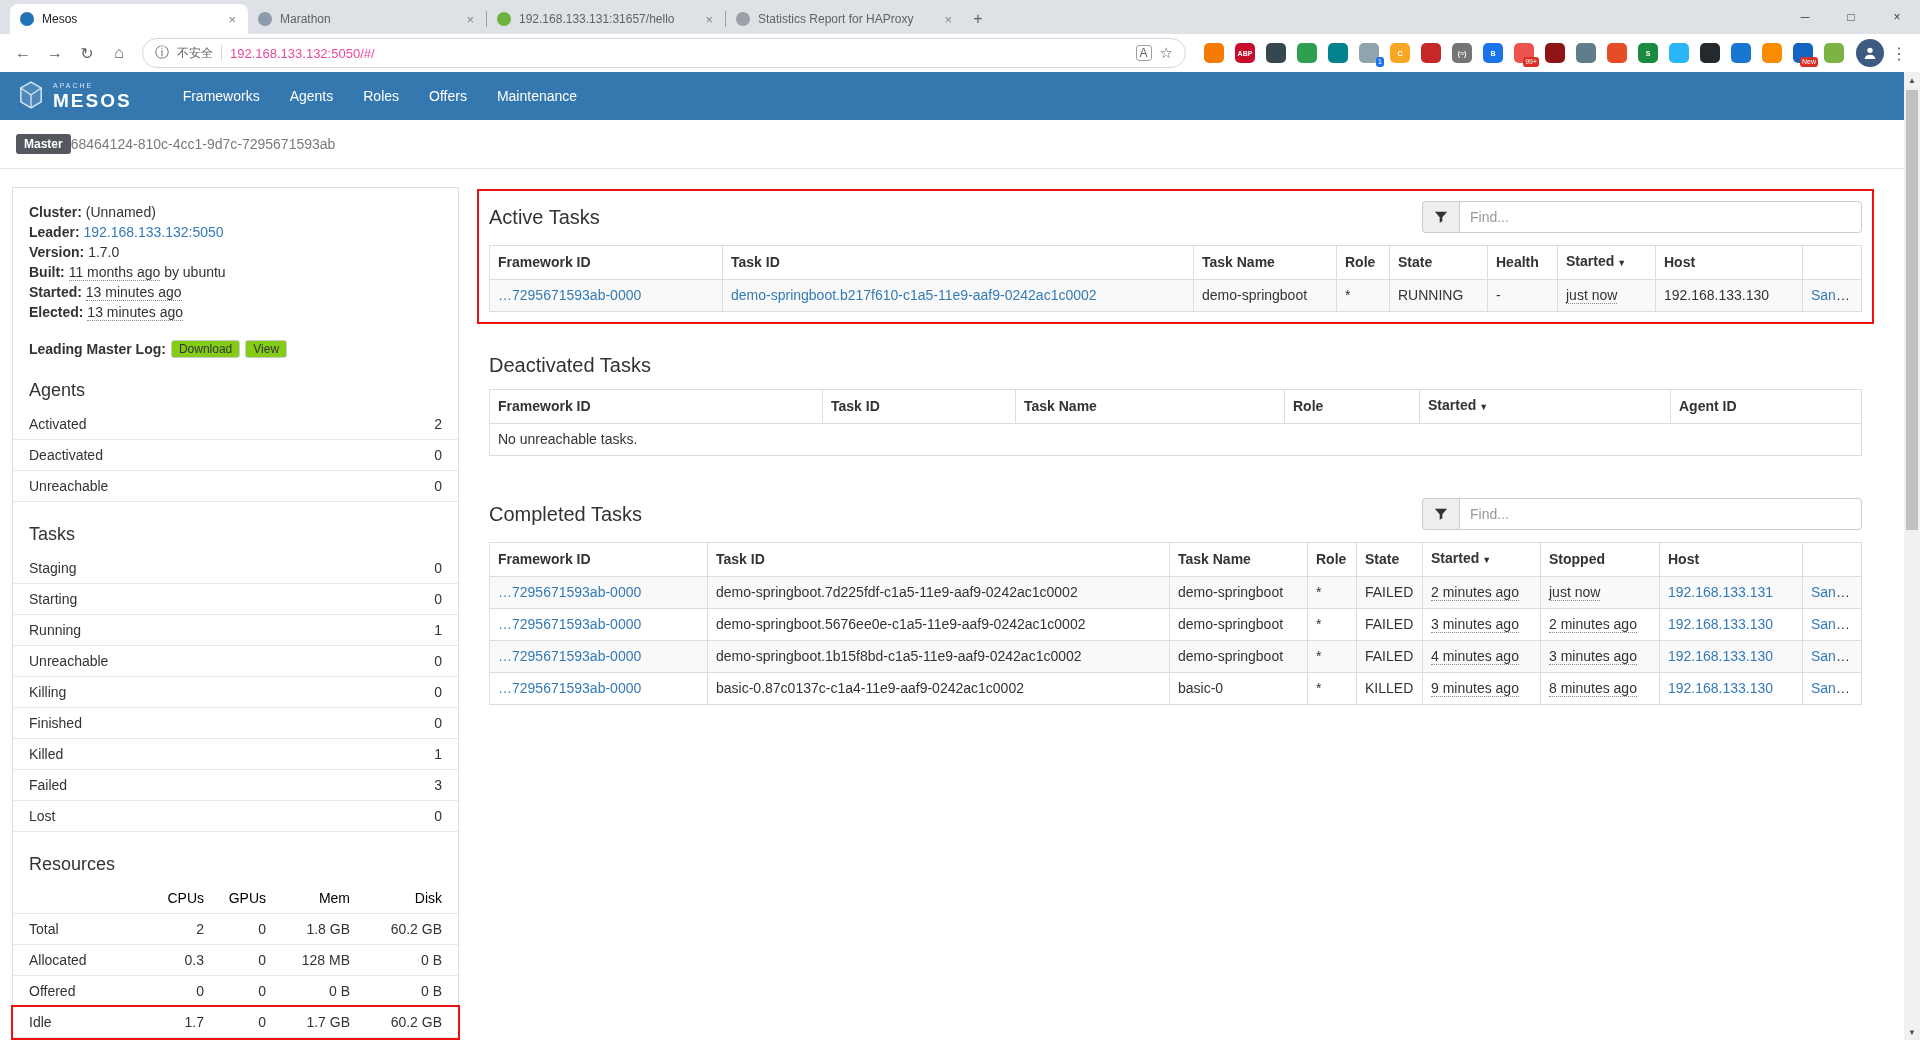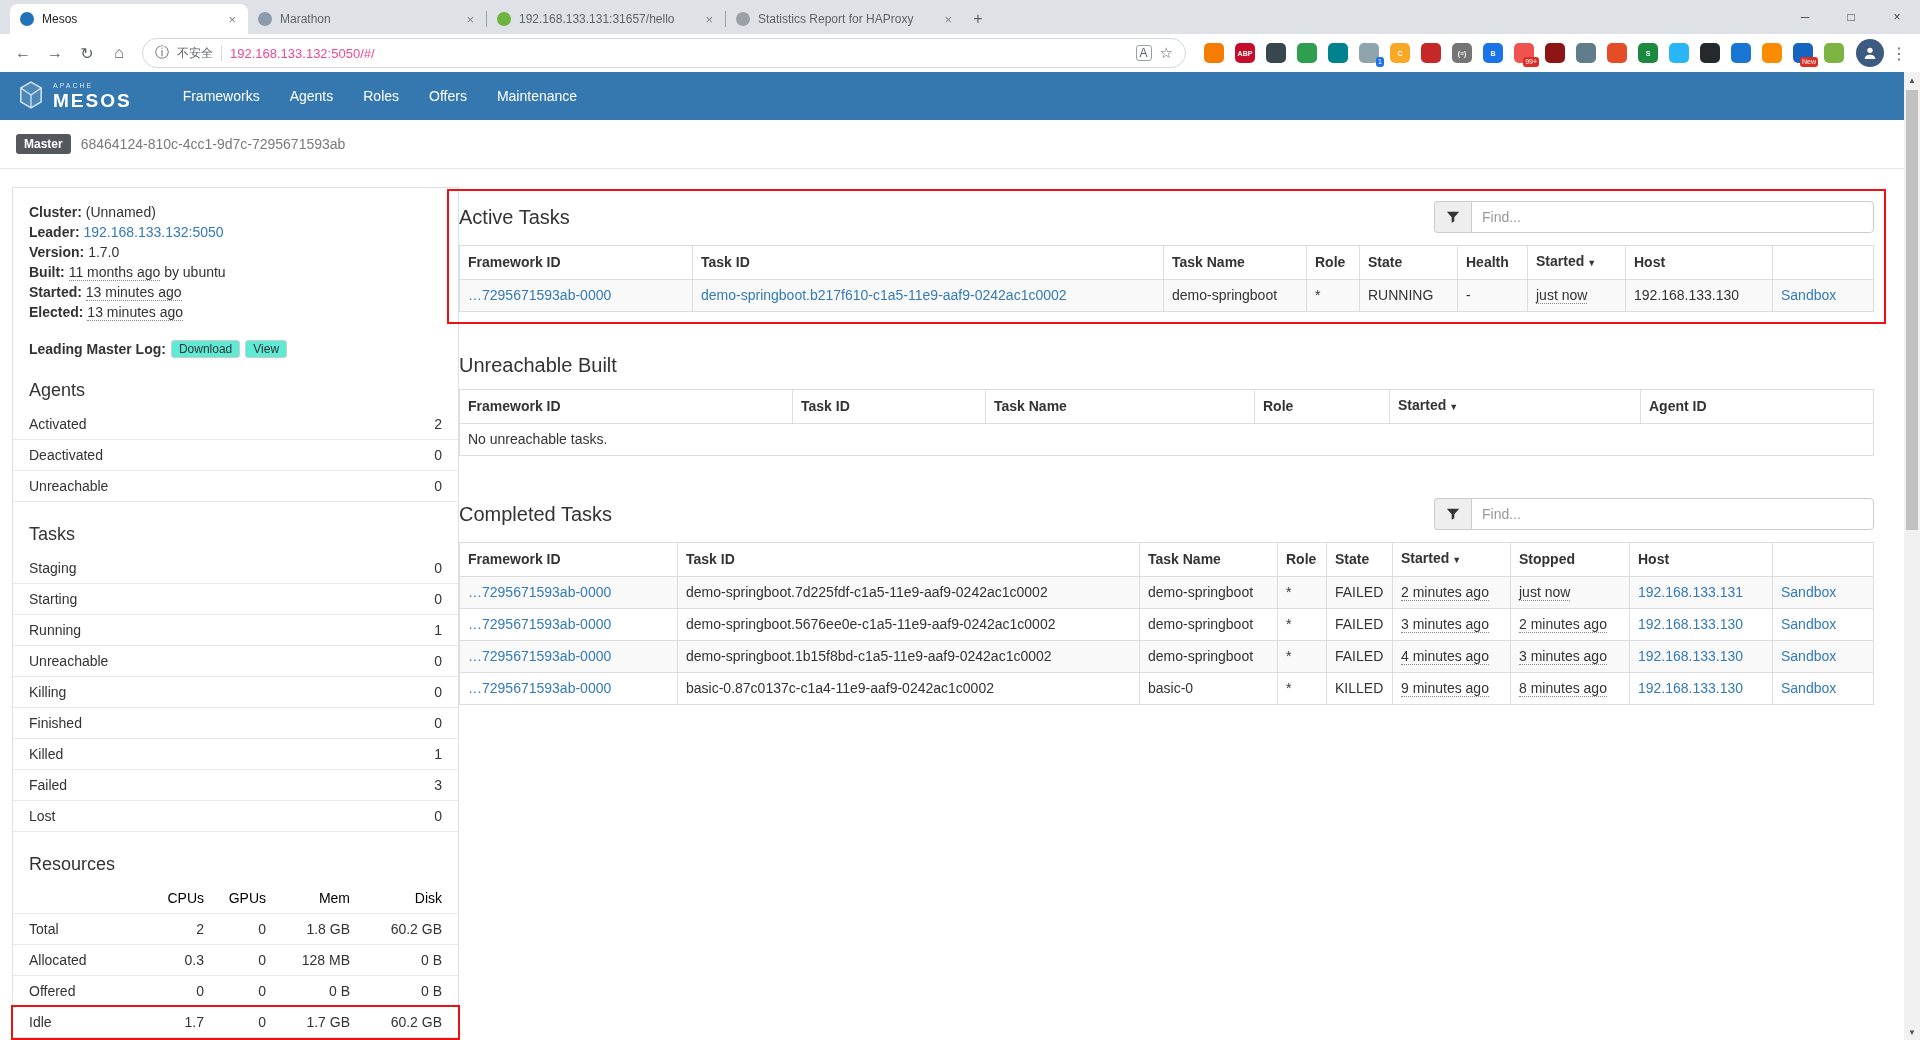--- a/index.html
+++ b/index.html
@@ -66,39 +66,39 @@
   .mesos-navbar { height:48px; background:#3578b0; display:flex; align-items:center;
                   padding:0 18px; color:#fff; }
   .brand { display:flex; align-items:center; gap:9px; margin-right:36px; }
   .brand-text { display:flex; flex-direction:column; line-height:1; }
   .brand-small { font-size:7px; letter-spacing:2px; color:#d7e6f3; margin-bottom:2px; }
   .brand-main { font-size:19px; font-weight:bold; letter-spacing:2px; color:#fff; }
   .nav-items { display:flex; }
   .nav-item { padding:0 15px; font-size:14px; color:#fff; height:48px;
               display:flex; align-items:center; cursor:pointer; }
 
-  .master-bar { height:49px; display:flex; align-items:center; gap:10px; padding:0 16px;
+  .master-bar { height:49px; display:flex; align-items:center; padding:0 16px;
                 border-bottom:1px solid #e7e7e7; background:#fff; }
   .master-badge { background:#54585e; color:#fff; font-size:12px; font-weight:bold;
                   padding:3px 8px; border-radius:3px; }
   .master-id { color:#7a7a7a; font-size:14px; }
 
-  .content { display:flex; padding:18px 16px 0 12px; }
+  .content { display:flex; padding:18px 28px 0 12px; gap:30px; }
 
   
   .sidebar { width:447px; flex:0 0 auto; border:1px solid #dfdfdf; background:#fff;
              font-size:14px; color:#333; padding-top:14px; }
   .info-line { padding:0 16px; line-height:20px; }
   .info-line b { font-weight:bold; }
   a, .lnk { color:#337ab7; text-decoration:none; }
   .dotted { border-bottom:1px dotted #888; }
   .italic { }
   .log-line { margin-top:18px; padding:0 16px; display:flex; align-items:center; gap:5px; }
   .btn-xs { font-size:12px; padding:1px 7px; border:1px solid #ccc; border-radius:3px;
-            background:#5eead4; color:#333; cursor:pointer; }
+            background:#84cc16; color:#333; cursor:pointer; }
   .side-heading { font-size:18px; font-weight:500; color:#333; margin:22px 16px 8px; }
   .side-row { display:flex; justify-content:space-between; padding:5px 16px;
               line-height:20px; border-bottom:1px solid #e8e8e8; }
   .res-grid { display:grid; grid-template-columns:1fr 70px 62px 84px 92px;
               padding:5px 16px; line-height:20px; }
   .res-grid span { text-align:right; }
   .res-grid .res-label { text-align:left; }
   .res-head { border-bottom:1px solid #e8e8e8; color:#000000; }
   .res-row { border-bottom:1px solid #e8e8e8; }
   .outline-red { outline:2px solid #ee1111; outline-offset:0; position:relative; z-index:5; }
@@ -459,21 +459,21 @@
                 <td><span class="dotted">just now</span></td>
                 <td>192.168.133.130</td>
                 <td><a href="#" class="lnk">Sandbox</a></td>
               </tr>
             </tbody>
           </table>
         </div>
 
         <div class="section">
           <div class="sec-head">
-            <span class="sec-title">Unreachable Built</span>
+            <span class="sec-title">Deactivated Tasks</span>
           </div>
           <table class="data-table">
             <colgroup>
               <col style="width:333px">
                 <col style="width:193px">
                 <col style="width:269px">
               <col style="width:135px">
                 <col style="width:251px">
                 <col>
             </colgroup>

